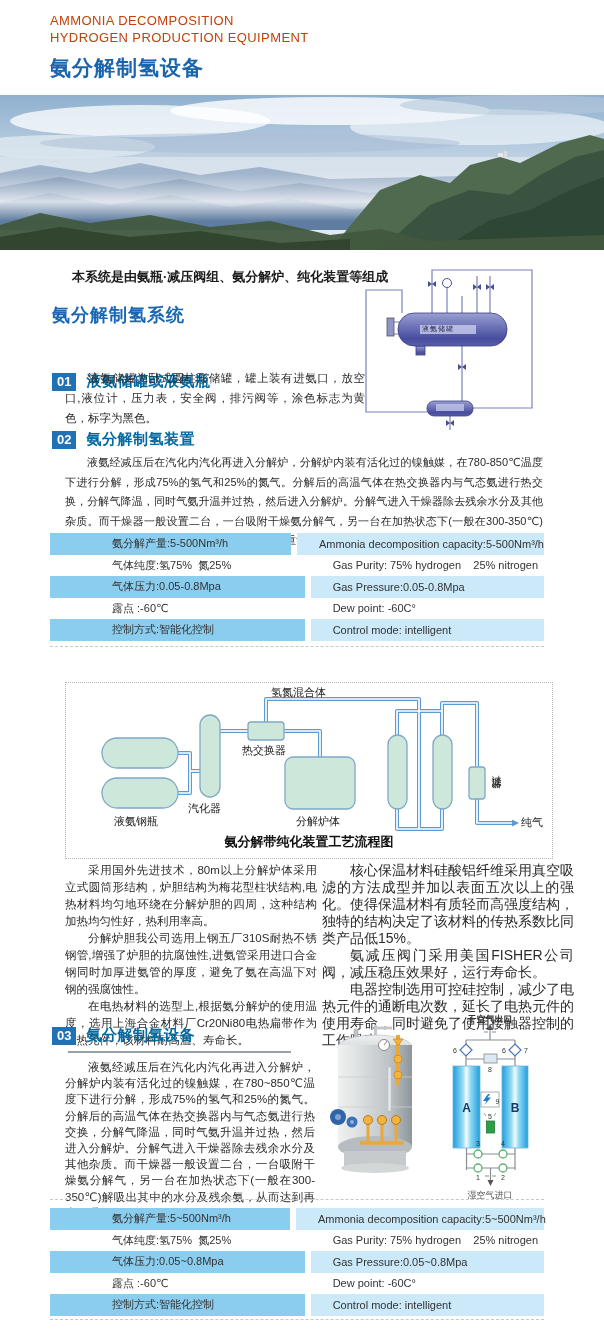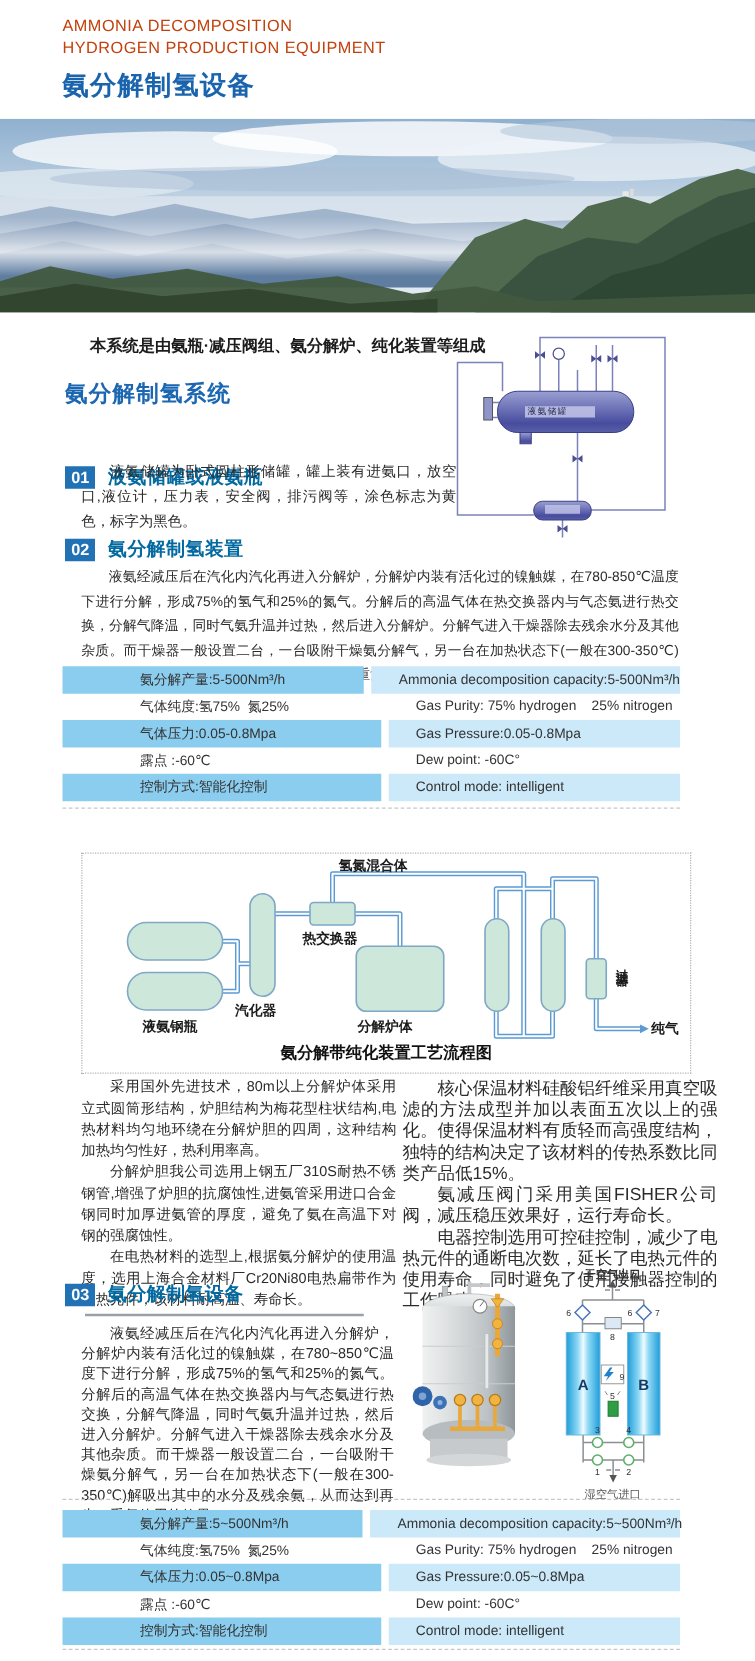--- a/index.html
+++ b/index.html
@@ -17,21 +17,21 @@
   .body-text p{margin:0;text-indent:2em;}
   .lh17 p{line-height:17px;}
   .spec-table{width:494px;}
   .spec-row{height:21.5px;display:flex;gap:6px;font-size:11px;color:#333;white-space:pre;}
   .spec-row .l{width:268px;padding-left:62px;box-sizing:border-box;display:flex;align-items:center;}
   .spec-row .r{width:248px;padding-left:22px;box-sizing:border-box;display:flex;align-items:center;}
   .spec-row.odd .l{background:#8bcdee;}
   .spec-row.odd .r{background:#cbe9f9;}
   .dash{width:494px;border-top:1px dashed #c5c8cb;height:0;}
   .flowbox{border:1px dotted #b3b6b9;background:#fff;}
-  .flabel{position:absolute;font-size:11px;font-weight:bold;color:#1c1c1c;white-space:nowrap;}
+  .flabel{position:absolute;font-size:11px;font-weight:normal;color:#1c1c1c;white-space:nowrap;}
   .flabel.vert{writing-mode:vertical-rl;text-orientation:upright;letter-spacing:2px;font-size:10px;}
   .fcaption{position:absolute;left:0;width:100%;text-align:center;font-size:13px;font-weight:bold;color:#111;}
   .rule{height:2px;background:#9aa0a6;}
   .tanklabel{position:absolute;font-size:7px;color:#26294f;letter-spacing:1px;}
 </style>
 </head>
 <body>
 
 <div class="page">
 
@@ -181,21 +181,21 @@
         <rect x="219" y="74" width="70" height="52" rx="8"></rect>
         <rect x="322" y="52" width="19" height="74" rx="9.5"></rect>
         <rect x="367" y="52" width="19" height="74" rx="9.5"></rect>
         <rect x="403" y="84" width="16" height="32" rx="3"></rect>
       </g>
     </svg>
     <div class="flabel" style="left:205px;top:2px;">氢氮混合体</div>
     <div class="flabel" style="left:176px;top:60px;">热交换器</div>
     <div class="flabel" style="left:122px;top:118px;">汽化器</div>
     <div class="flabel" style="left:48px;top:131px;">液氨钢瓶</div>
-    <div class="flabel" style="left:220px;top:131px;">分解炉体</div>
+    <div class="flabel" style="left:230px;top:131px;">分解炉体</div>
     <div class="flabel vert" style="left:423px;top:84px;">过滤器</div>
     <div class="flabel" style="left:455px;top:132px;">纯气</div>
     <div class="fcaption" style="top:150px;">氨分解带纯化装置工艺流程图</div>
   </div>
 
   <div class="abs body-text lh17" style="left:65px;top:862px;width:252px;font-size:11.5px;">
     <p>采用国外先进技术，80m以上分解炉体采用立式圆筒形结构，炉胆结构为梅花型柱状结构,电热材料均匀地环绕在分解炉胆的四周，这种结构加热均匀性好，热利用率高。</p>
     <p>分解炉胆我公司选用上钢五厂310S耐热不锈钢管,增强了炉胆的抗腐蚀性,进氨管采用进口合金钢同时加厚进氨管的厚度，避免了氨在高温下对钢的强腐蚀性。</p>
     <p>在电热材料的选型上,根据氨分解炉的使用温度，选用上海合金材料厂Cr20Ni80电热扁带作为加热元件，该材料耐高温、寿命长。</p>
   </div>

